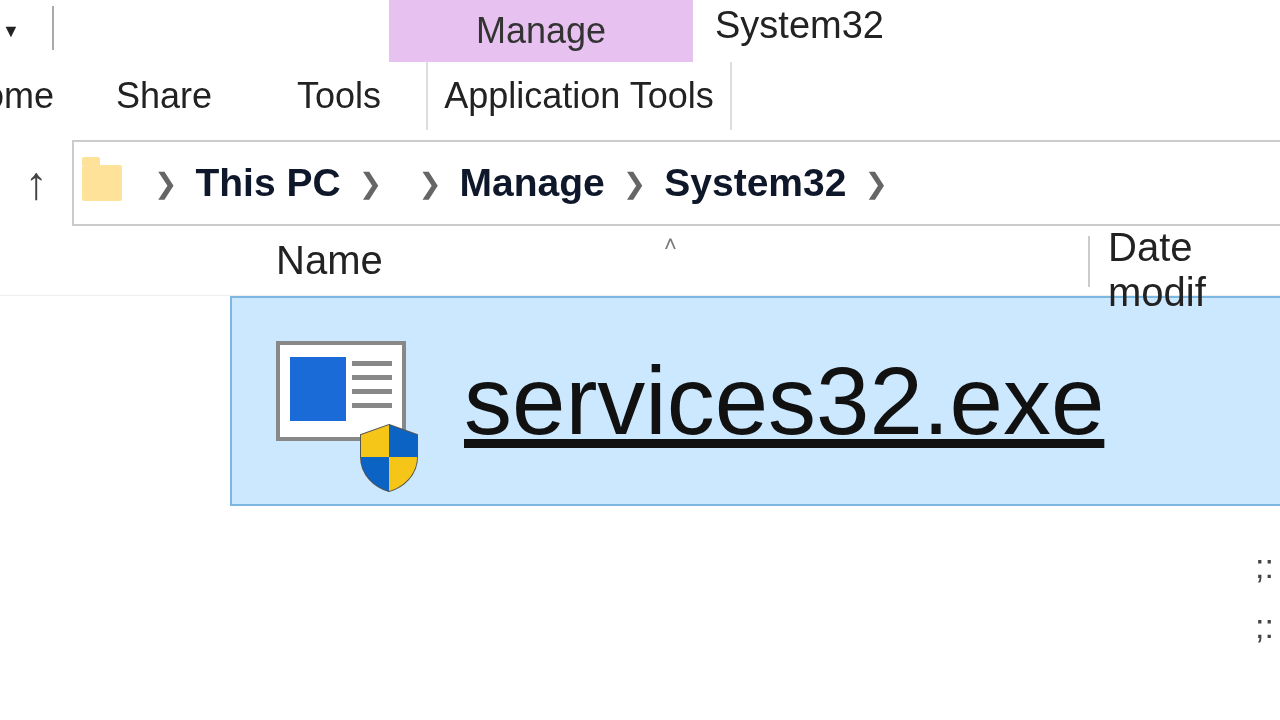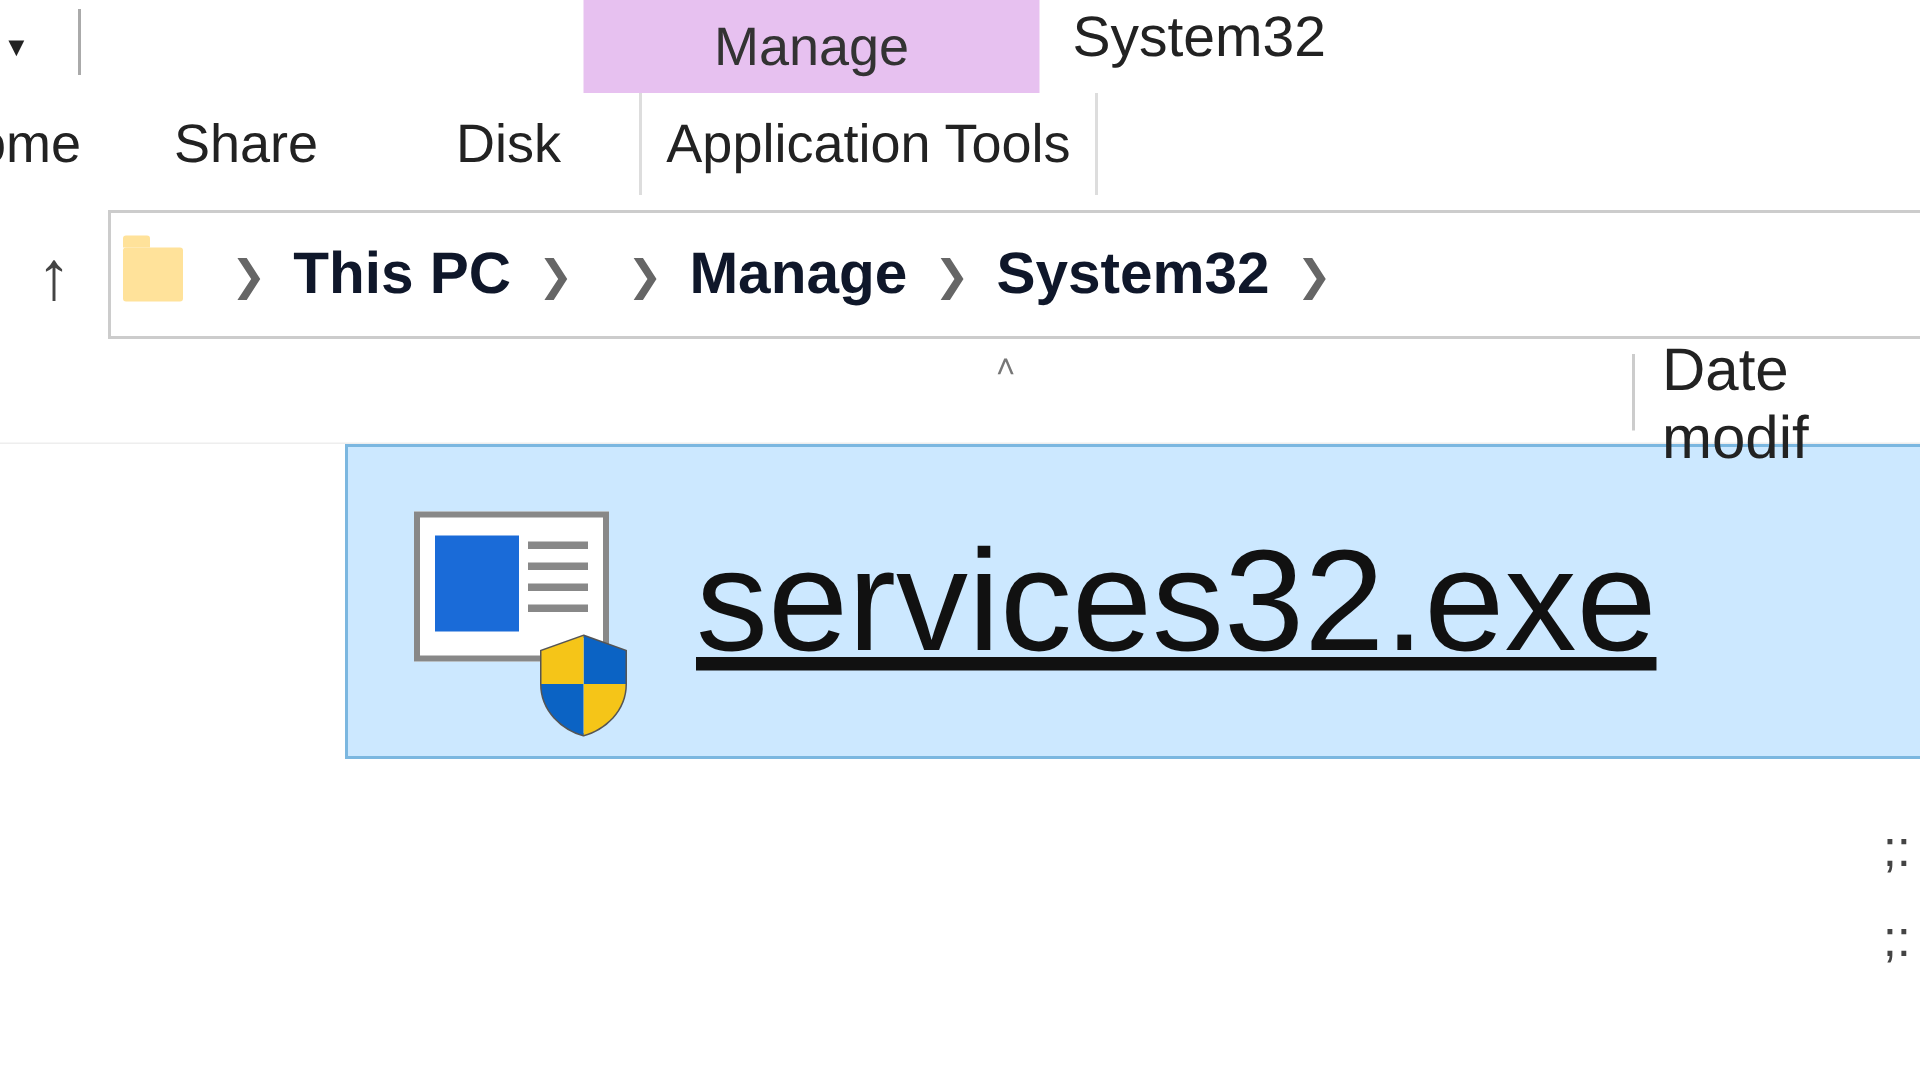--- a/index.html
+++ b/index.html
@@ -229,21 +229,21 @@
     <span class="qat-separator"></span>
   </div>
   <div class="title-spacer1"></div>
   <div class="manage-tab">Manage</div>
   <div class="window-title">System32</div>
 </div>
 
 <div class="ribbon-row">
   <div class="tab-home">ome</div>
   <div class="tab-share">Share</div>
-  <div class="tab-view">Disk</div>
+  <div class="tab-view">Tools</div>
   <div class="tab-app">Application Tools</div>
 </div>
 
 <div class="address-row">
   <div class="up-arrow">
     <span>↑</span>
   </div>
   <div class="address-bar">
     <div class="folder-glyph"></div>
     <span class="crumb-sep">❯</span>
@@ -252,20 +252,21 @@
     <span class="crumb-sep">❯</span>
     <span class="crumb">Manage</span>
     <span class="crumb-sep">❯</span>
     <span class="crumb">System32</span>
     <span class="crumb-sep">❯</span>
   </div>
 </div>
 
 <div class="headers-row">
   <span class="sort-caret">˄</span>
+  <div class="col-name">Name</div>
   <div class="col-divider"></div>
   <div class="col-date">Date modif</div>
 </div>
 
 <div class="files-area">
   <div class="file-row">
     <div class="file-icon">
       <div class="app-window">
         <div class="pane"></div>
         <div class="line l1"></div>

